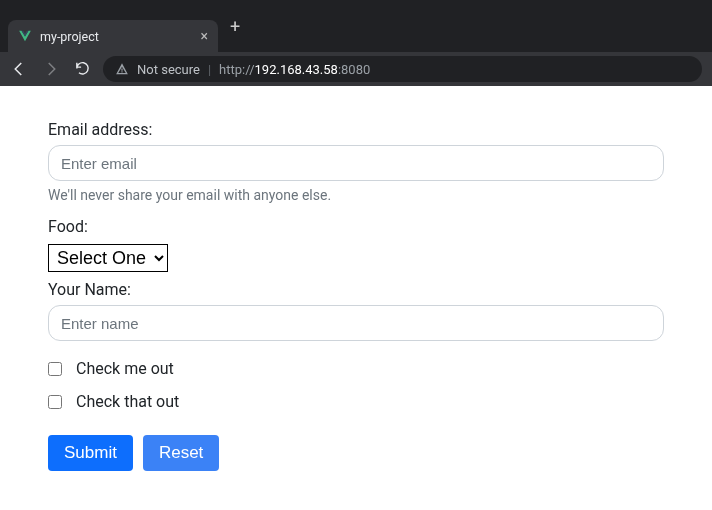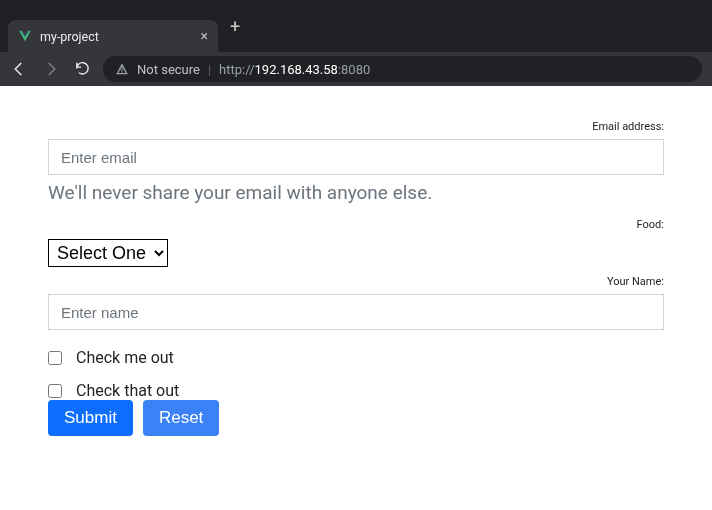--- a/index.html
+++ b/index.html
@@ -44,42 +44,42 @@
   }
   .warn { color: #9aa0a6; display: inline-flex; align-items: center; }
   .sep { color: #5f6368; }
   .url-proto { color: #9aa0a6; }
   .url-host { color: #fff; }
   .url-port { color: #9aa0a6; }
 
   
   .page { padding: 50px 48px 20px 48px; color: #212529; font-size: 16px; }
   .form-group { margin-bottom: 8px; }
-  .label { display: block; margin-bottom: 6px; font-size: 11px; text-align: right; }
+  .label { display: block; margin-bottom: 6px; font-size: 16px; }
   .text-input {
     width: 100%; height: 36px;
-    border: 1px solid #ced4da; border-radius: 0;
+    border: 1px solid #ced4da; border-radius: 12px;
     padding: 6px 12px; font-size: 15px;
     color: #495057;
   }
   .text-input::placeholder { color: #6c757d; }
-  .help-text { color: #6c757d; font-size: 19px; margin: 6px 0 8px 0; }
+  .help-text { color: #6c757d; font-size: 14px; margin: 6px 0 8px 0; }
 
   .food-group { margin-top: 14px; }
   .select {
     font-size: 18px; padding: 2px 4px;
     border: 1px solid #000; background: #fff;
     margin-top: 2px;
   }
 
   .checkbox-row { display: flex; align-items: center; gap: 14px; margin-top: 18px; font-size: 16px; }
   .checkbox-row + .checkbox-row { margin-top: 14px; }
   input[type=checkbox] { width: 14px; height: 14px; cursor: pointer; }
 
-  .btn-row { margin-top: 0; display: flex; gap: 10px; }
+  .btn-row { margin-top: 24px; display: flex; gap: 10px; }
   .btn {
     border: none; border-radius: 4px;
     padding: 8px 16px; font-size: 17px;
     color: #fff; cursor: pointer;
   }
   .btn-primary { background: #0d6efd; }
   .btn-danger { background: #3b82f6; }
 </style>
 </head>
 <body>

